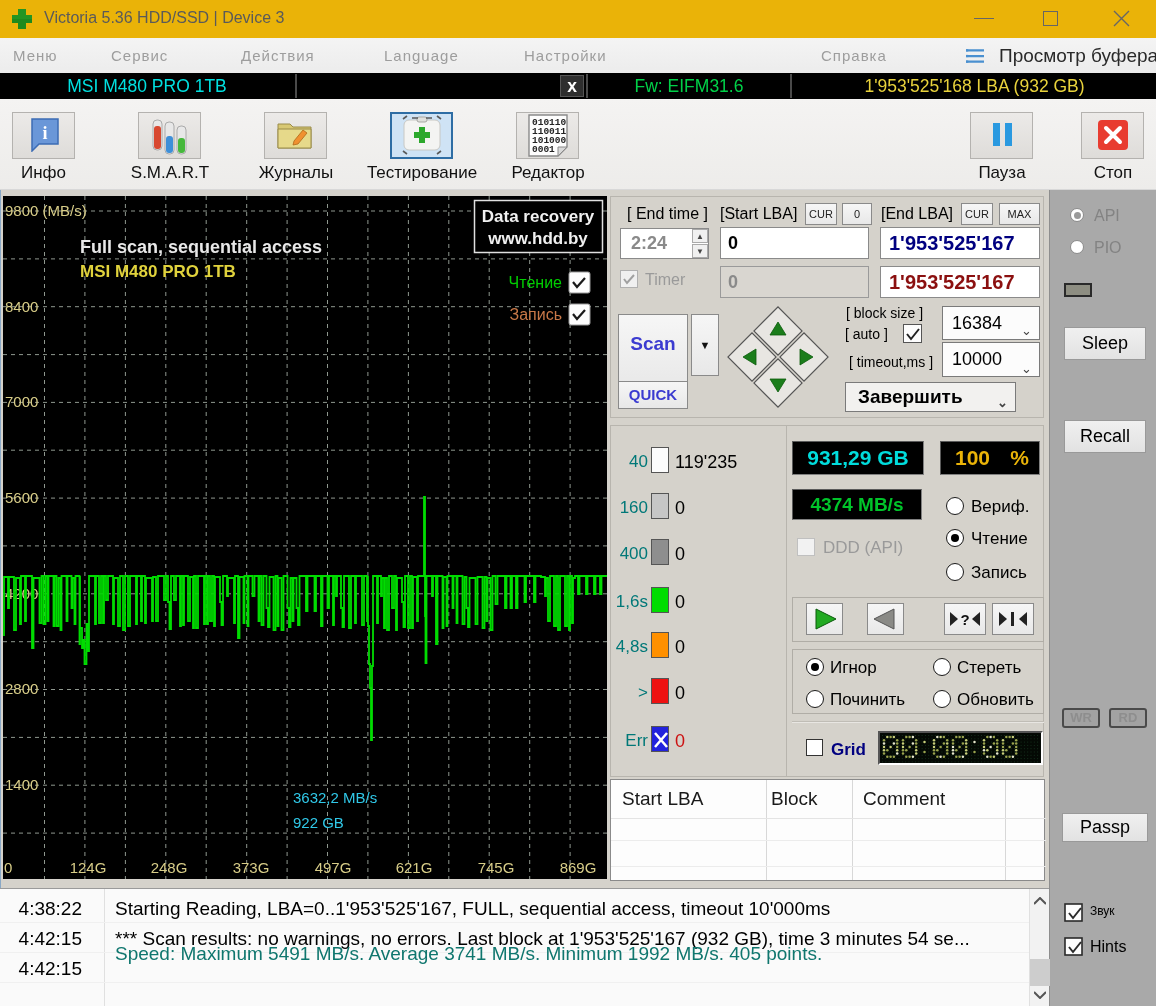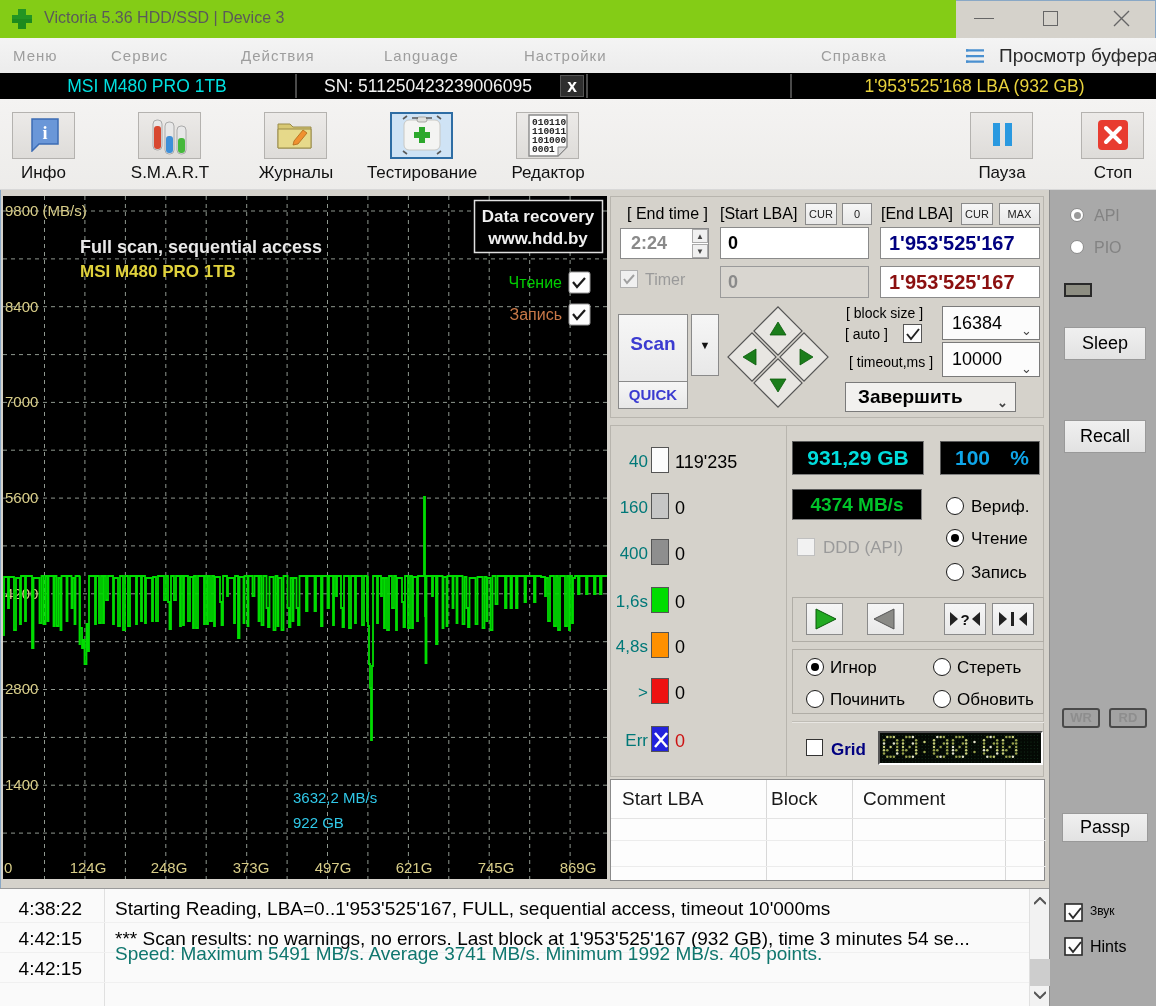--- a/index.html
+++ b/index.html
@@ -1,21 +1,21 @@
 <!DOCTYPE html>
 <html><head>
 <meta charset="utf-8">
 <style>
 * { margin:0; padding:0; box-sizing:border-box; }
 html,body { width:1156px; height:1006px; overflow:hidden; }
 body { font-family:"Liberation Sans", sans-serif; position:relative; background:#d5d2cb; }
 .abs { position:absolute; }
 #win { position:absolute; left:0; top:0; width:1156px; height:1006px; border:1px solid #89a8c6; }
 
-#titlebar { left:0; top:0; width:956px; height:38px; background:#84cc16;text-align:right; }
+#titlebar { left:0; top:0; width:1156px; height:38px; background:#eab308;text-align:right; }
 #title-text { left:44px; top:9px; font-size:16px; color:#5a5a5a; }
 .wbtn { color:#666; font-size:15px; }
 
 #menubar { left:0; top:38px; width:1156px; height:35px; background:linear-gradient(#f4f4f4,#ececec); }
 .mitem { position:absolute; top:9px; font-size:15px; letter-spacing:1px; color:#9d9d9d; white-space:nowrap; }
 
 #devbar { left:0; top:73px; width:1156px; height:26px; background:#000; }
 .dseg { position:absolute; top:0; height:26px; line-height:26px; font-size:17.5px; text-align:center; }
 .dsep { position:absolute; top:1px; height:24px; width:2px; background:#4a4a4a; }
 
@@ -80,23 +80,23 @@
         <rect x="0" y="6" width="2" height="2"></rect>
         <rect x="0" y="11" width="2" height="2"></rect>
       </g>
   </svg>
   <div class="mitem" style="left:999px;top:7px;font-size:19px;letter-spacing:0;color:#2a2a2a">Просмотр буфера</div>
 </div>
 
 <div class="abs" id="devbar">
   <div class="dseg" style="left:0;width:294px;color:#00e0e0">MSI M480 PRO 1TB</div>
   <div class="dsep" style="left:295px"></div>
-  <div class="dseg" style="left:298px;width:260px;color:#f2f2f2">SN: 511250423239006095</div>
   <div class="dseg" style="left:560px;width:24px;color:#fff;font-weight:bold;background:#2e2e2e;border:1px solid #555;height:22px;line-height:20px;top:2px">x</div>
   <div class="dsep" style="left:586px"></div>
+  <div class="dseg" style="left:589px;width:200px;color:#00d048">Fw: EIFM31.6</div>
   <div class="dsep" style="left:790px"></div>
   <div class="dseg" style="left:793px;width:363px;color:#e8d23c">1'953'525'168 LBA (932 GB)</div>
 </div>
 
 <div class="abs" id="toolbar">
   <div class="tbtn" style="left:12px"></div>
   <div class="tbtn" style="left:138px"></div>
   <div class="tbtn" style="left:264px"></div>
   <div class="tbtn" style="left:390px;background:#cfe3f5;border:2px solid #2e6da4"></div>
   <div class="tbtn" style="left:516px"></div>
@@ -305,21 +305,21 @@
 <div class="legbox" style="left:651px;top:678px;background:#ee1111"></div>
 <div class="legcnt" style="left:675px;top:683px">0</div>
 <div class="leglbl" style="left:600px;top:731px;width:48px">Err</div>
 <div class="legbox" style="left:651px;top:726px;background:#2222dd;position:absolute"></div>
 <svg class="abs" style="left:651px;top:726px" width="20" height="28">
     <path d="M4 7l12 14M16 7L4 21" stroke="#fff" stroke-width="2.5"></path>
   </svg>
 <div class="legcnt" style="left:675px;top:731px;color:#cc1111">0</div>
 
 <div class="lcd" style="left:792px;top:441px;width:132px;height:34px;line-height:32px;color:#00dcdc;font-size:21px">931,29 GB</div>
-<div class="lcd" style="left:940px;top:441px;width:100px;height:34px;line-height:32px;color:#0ea5e9;font-size:21px">
+<div class="lcd" style="left:940px;top:441px;width:100px;height:34px;line-height:32px;color:#eab308;font-size:21px">
     <span style="position:absolute;left:14px">100</span>
     <span style="position:absolute;right:10px">%</span>
   </div>
 <div class="lcd" style="left:792px;top:489px;width:130px;height:31px;line-height:29px;color:#00c42a;font-size:19px">4374 MB/s</div>
 
 <div class="radio" style="left:946px;top:497px"></div>
 <div class="rlbl" style="left:971px;top:497px">Вериф.</div>
 <div class="radio sel" style="left:946px;top:529px"></div>
 <div class="rlbl" style="left:971px;top:529px">Чтение</div>
 <div class="radio" style="left:946px;top:563px"></div>

